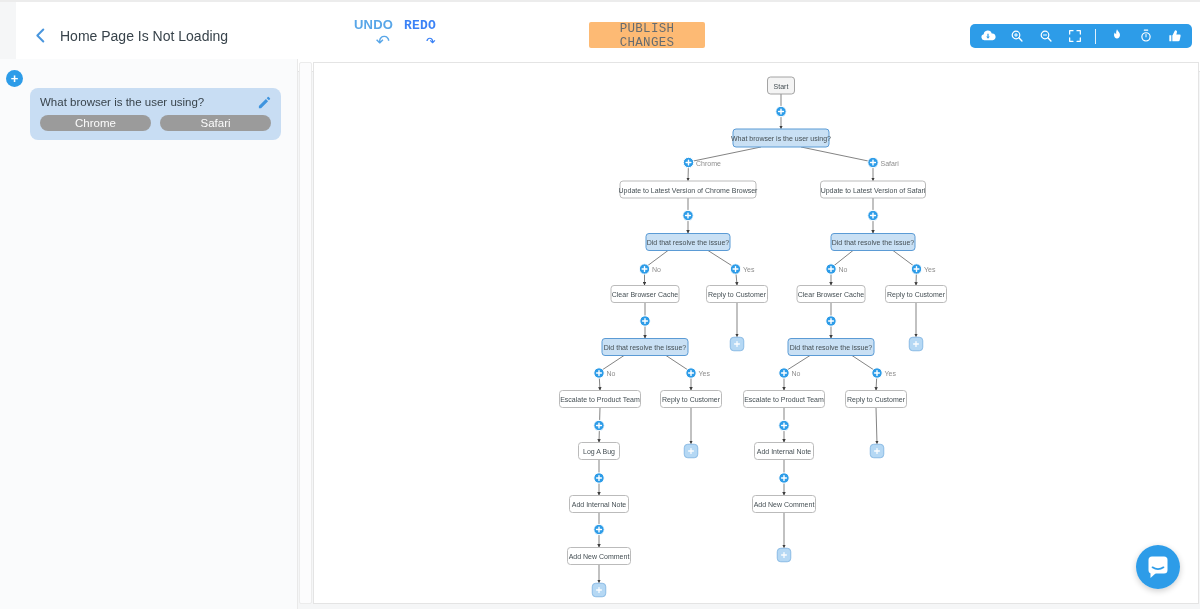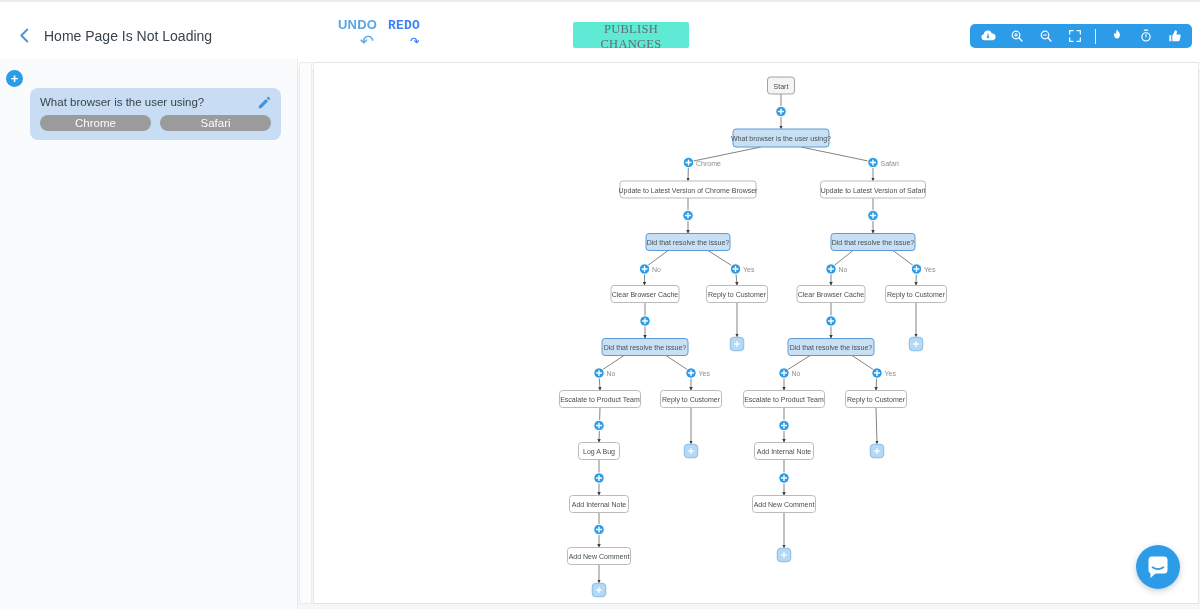--- a/index.html
+++ b/index.html
@@ -1,31 +1,31 @@
 <!DOCTYPE html>
 <html><head>
 <meta charset="utf-8">
 <style>
   * { margin:0; padding:0; box-sizing:border-box; }
   html,body { width:1200px; height:609px; overflow:hidden; font-family:"Liberation Sans", sans-serif; background:#f5f6f7; }
   #stage { position:relative; width:1200px; height:609px; }
 
   
   .top-strip { position:absolute; top:0; left:0; right:0; height:2px; background:#ececec; }
-  .header { position:absolute; top:2px; left:0; right:0; height:70px; background:#ffffff; border-bottom:1px solid #e3e3e3; }
+  .header { position:absolute; top:2px; left:16px; right:0; height:70px; background:#ffffff; border-bottom:1px solid #e3e3e3; }
   .back-btn { position:absolute; left:14px; top:22px; width:22px; height:22px; cursor:pointer; }
   .page-title { position:absolute; left:44px; top:26px; font-size:14px; color:#38434b; }
   .history-group { position:absolute; left:338px; top:13px; display:flex; gap:10px; }
   .hist-btn { width:36px; text-align:right; cursor:pointer; }
   .hist-label { font-size:13px; font-weight:bold; letter-spacing:.2px; }
   .hist-glyph { font-size:17px; line-height:15px; display:block; margin-top:1px; }
   .undo .hist-label, .undo .hist-glyph { color:#58a6e8; }
   .redo .hist-label, .redo .hist-glyph { color:#3b82f6;font-family:Liberation Mono, monospace; }
-  .hdr-btn { position:absolute; top:20px; height:26px; background:#5eead4; border:none; border-radius:2px;
-             color:#666c70; font-size:12.5px; font-family:Liberation Serif, serif; letter-spacing:.3px; padding:0 16px; cursor:pointer; }
+  .hdr-btn { position:absolute; top:20px; height:26px; background:#fdba74; border:none; border-radius:2px;
+             color:#666c70; font-size:12.5px; font-family:Liberation Mono, monospace; letter-spacing:.3px; padding:0 16px; cursor:pointer; }
   .publish { left:573px; width:116px; }
   .discard { left:708px; width:130px; }
   .blue-toolbar { position:absolute; top:22px; right:8px; height:24px; border-radius:5px; display:flex; align-items:center; padding:0 9px; gap:12px; }
   .tb-icon { width:17px; height:17px; display:flex; align-items:center; justify-content:center; cursor:pointer; }
   .tb-divider { width:1px; height:15px; background:rgba(255,255,255,.85); }
 
   
   .left-panel { position:absolute; top:59px; left:0; width:298px; bottom:0; background:#fafbfc; border-right:1px solid #e9e9e9; }
   .add-question-btn { position:absolute; left:6px; top:11px; width:17px; height:17px; border-radius:50%;
                       color:#fff; font-size:13px; font-weight:bold; display:flex; align-items:center; justify-content:center; cursor:pointer; }

